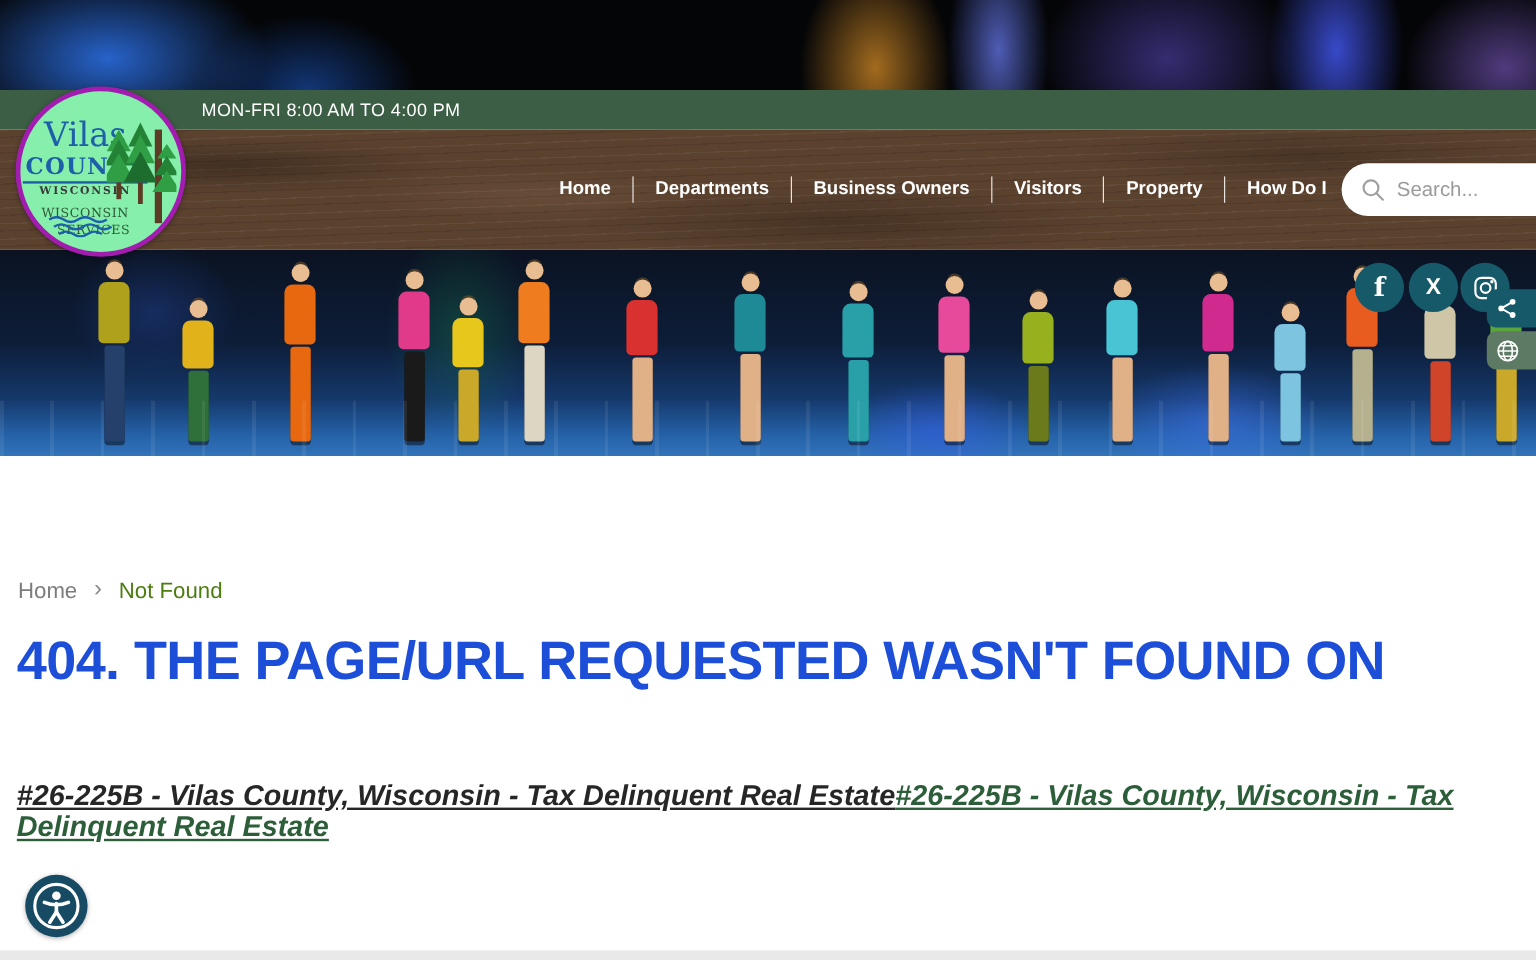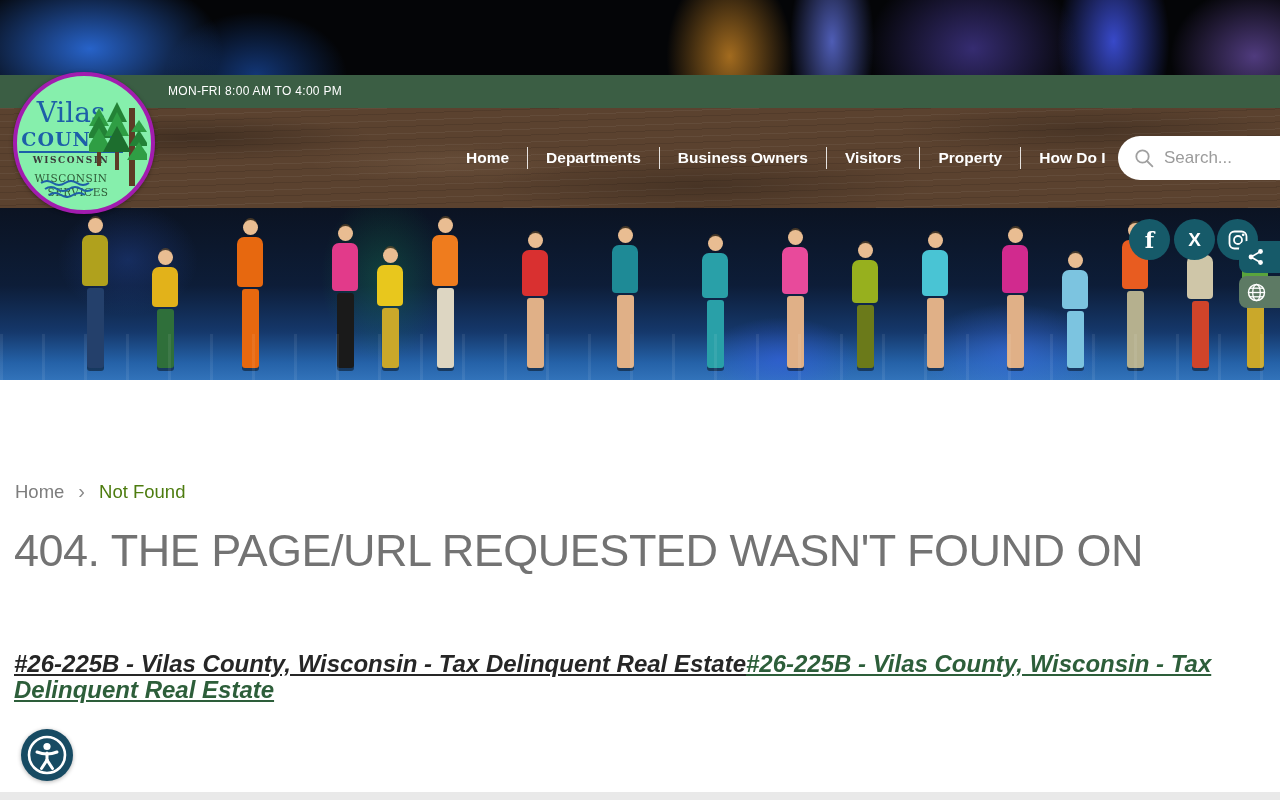--- a/index.html
+++ b/index.html
@@ -14,21 +14,21 @@
       radial-gradient(130px 90px at 20% 100%, rgba(30,95,210,.55), transparent 70%),
       radial-gradient(90px 130px at 57% 75%, rgba(190,125,35,.85), transparent 70%),
       radial-gradient(60px 140px at 65% 55%, rgba(110,130,255,.7), transparent 70%),
       radial-gradient(150px 120px at 76% 65%, rgba(80,65,170,.65), transparent 70%),
       radial-gradient(80px 140px at 87% 55%, rgba(65,85,235,.85), transparent 70%),
       radial-gradient(120px 100px at 98% 75%, rgba(130,95,205,.6), transparent 70%),
       #040507; }
 
   
   .green-bar { position:absolute; left:0; top:75px; width:1280px; height:33px;
-    background:#3b5e44; color:#fff; font-size:12px; letter-spacing:.3px; }
+    background:#3b5e44; color:#fff; font-size:15px; letter-spacing:.3px; }
   .green-bar .hours   { position:absolute; left:168px; top:9px; }
   .green-bar .address { position:absolute; left:405px; top:9px; }
 
   
   .nav-bar { position:absolute; left:0; top:108px; width:1280px; height:100px;
     background-color:#5b422f;
     background-image:
       radial-gradient(260px 34px at 15% 30%, rgba(0,0,0,.28), transparent 70%),
       radial-gradient(320px 44px at 55% 78%, rgba(0,0,0,.22), transparent 70%),
       radial-gradient(280px 38px at 85% 22%, rgba(0,0,0,.2), transparent 70%),
@@ -101,21 +101,21 @@
   .soc-globe { top:276px; background:#5d7a64; }
 
   
   .breadcrumb { position:absolute; left:15px; top:480px; font-size:18.5px;
     display:flex; align-items:center; gap:14px; }
   .bc-home { color:#7d7d7d; cursor:pointer; }
   .bc-sep  { color:#8a8a8a; font-size:20px; }
   .bc-cur  { color:#4d7c0f; cursor:pointer; }
 
   .h404 { position:absolute; left:14px; top:520px; width:1245px;
-    font-size:45px; line-height:61px; font-weight:normal; color:#737373;
+    font-size:45px; line-height:61px; font-weight:bold; color:#1d4ed8;
     letter-spacing:-.5px; }
   .h404 span { display:block; }
 
   .links-line { position:absolute; left:14px; top:651px; width:1235px;
     font-size:24px; line-height:26px; font-weight:bold;font-style:italic; }
   .links-line a { text-decoration:underline; cursor:pointer; }
   .link-dark  { color:#262626; }
   .link-green { color:#2d5e3a; }
 
   

